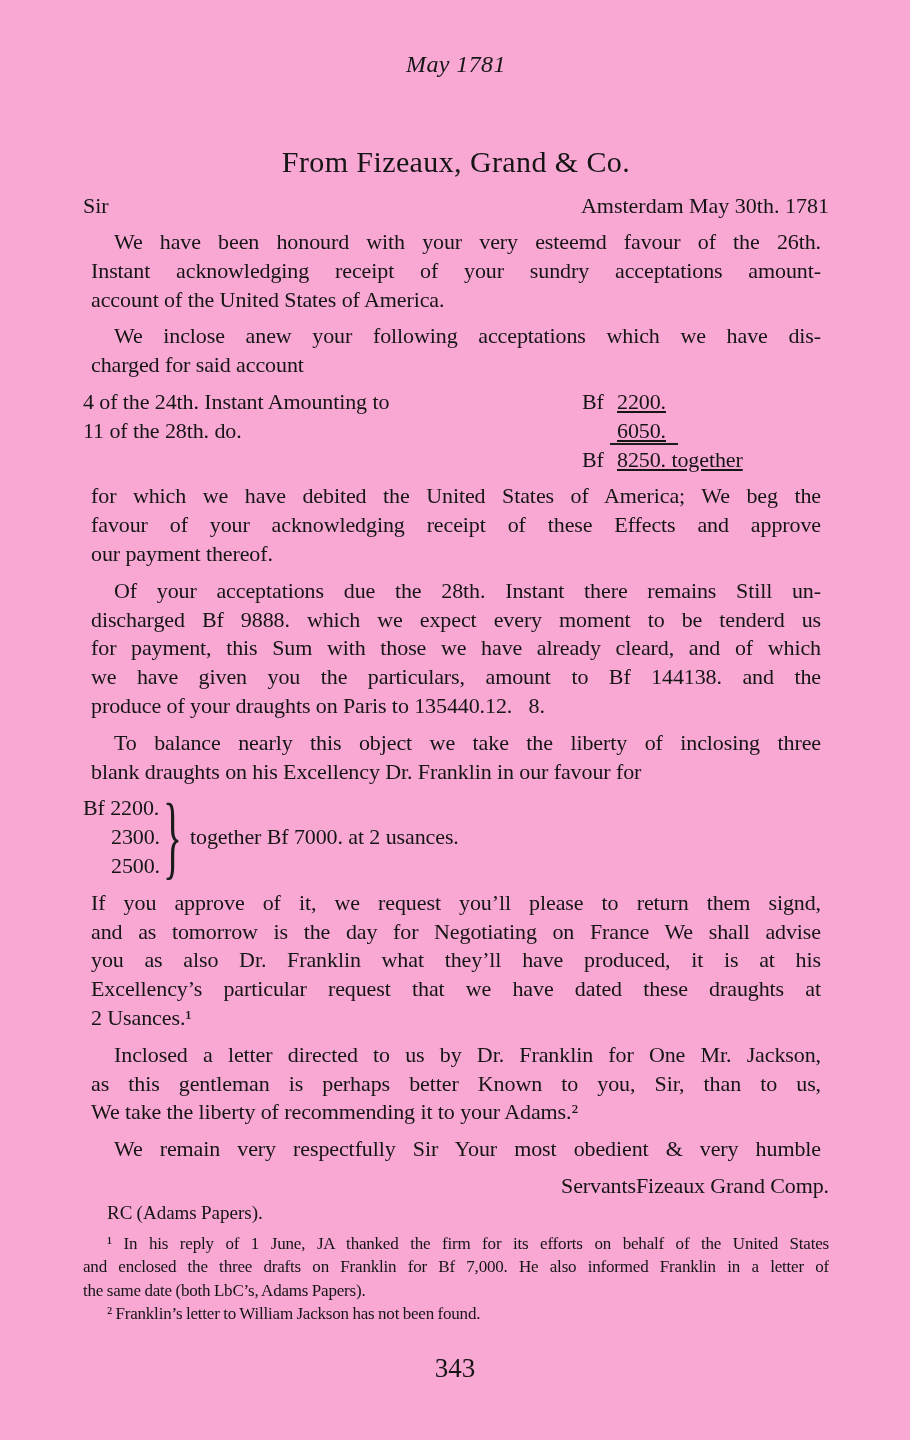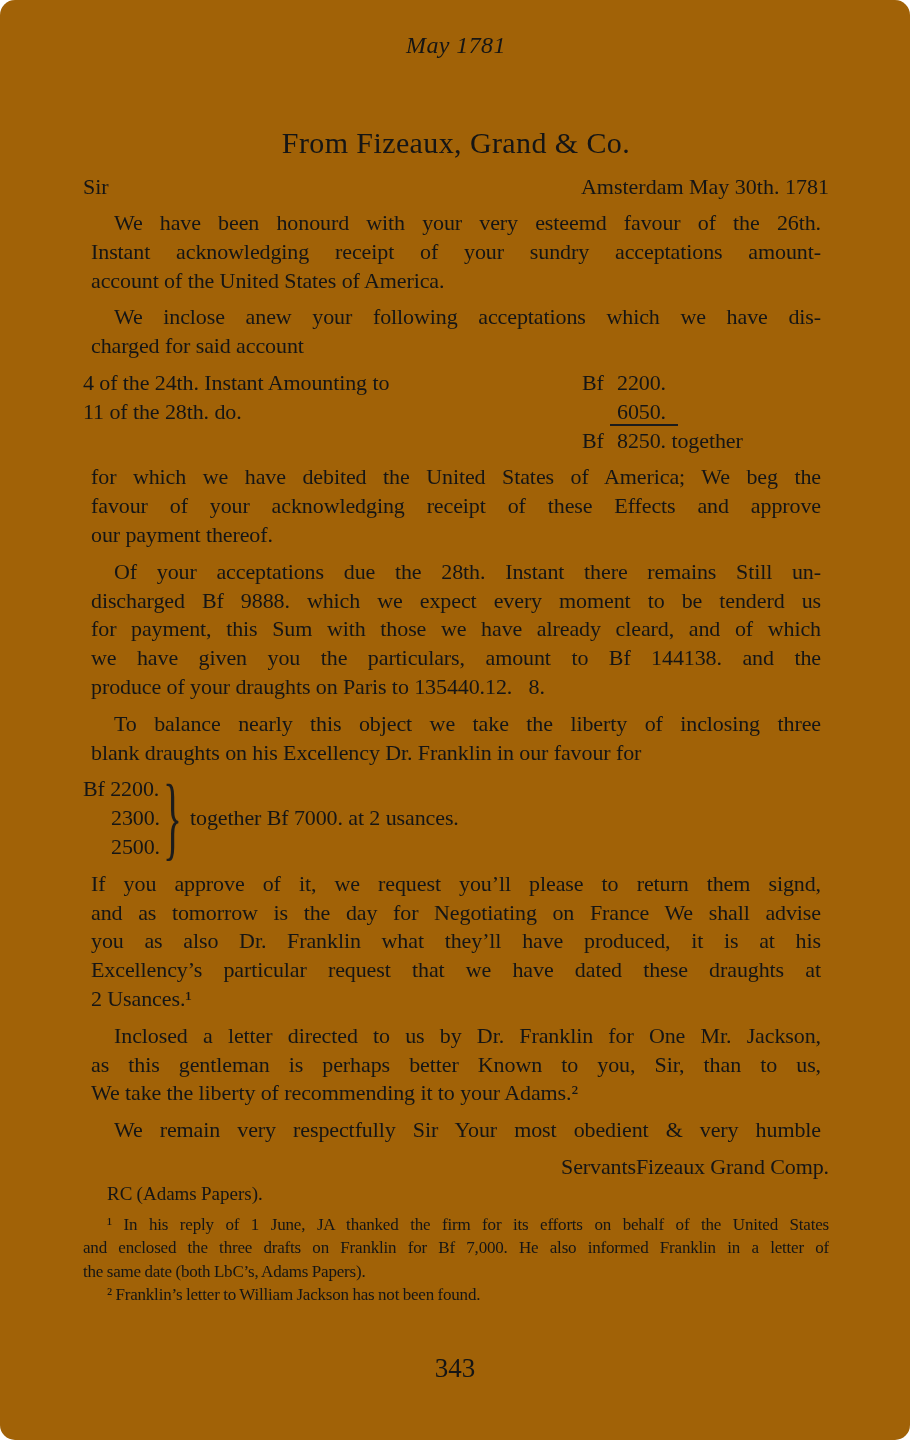--- a/index.html
+++ b/index.html
@@ -12,23 +12,22 @@
     height: 1440px;
     font-family: "Liberation Serif", "DejaVu Serif", serif;
     color: #151515;
     overflow: hidden;
   }
   .page {
     position: relative;
     width: 910px;
     height: 1440px;
     box-sizing: border-box;
-    padding: 31px 81px 0 83px;
-    background: #a16207;
-    border-radius: 15px;
+    padding: 50px 81px 0 83px;
+    background: #f9a8d4;
   }
   .running-head {
     text-align: center;
     font-style: italic;
     font-size: 24px;
     line-height: 28px;
     height: 28px;
     letter-spacing: 0.4px;
   }
   .title {
@@ -63,21 +62,21 @@
   .line.indent { text-indent: 23px; }
   .line.end { text-align-last: left; }
   
   .amt-row {
     position: relative;
     height: 28.8px;
     line-height: 28.8px;
   }
   .amt-label { position: absolute; left: 0; white-space: nowrap; }
   .amt-cur   { position: absolute; left: 499px; white-space: nowrap; }
-  .amt-num   { position: absolute; left: 534px; white-space: nowrap; }
+  .amt-num   { position: absolute; left: 534px; white-space: nowrap; text-decoration: underline; }
   .amt-rule  {
     position: absolute;
     left: 527px;
     bottom: 1px;
     width: 68px;
     border-top: 2px solid #1c1c1c;
   }
   
   .brace-block {
     position: relative;

